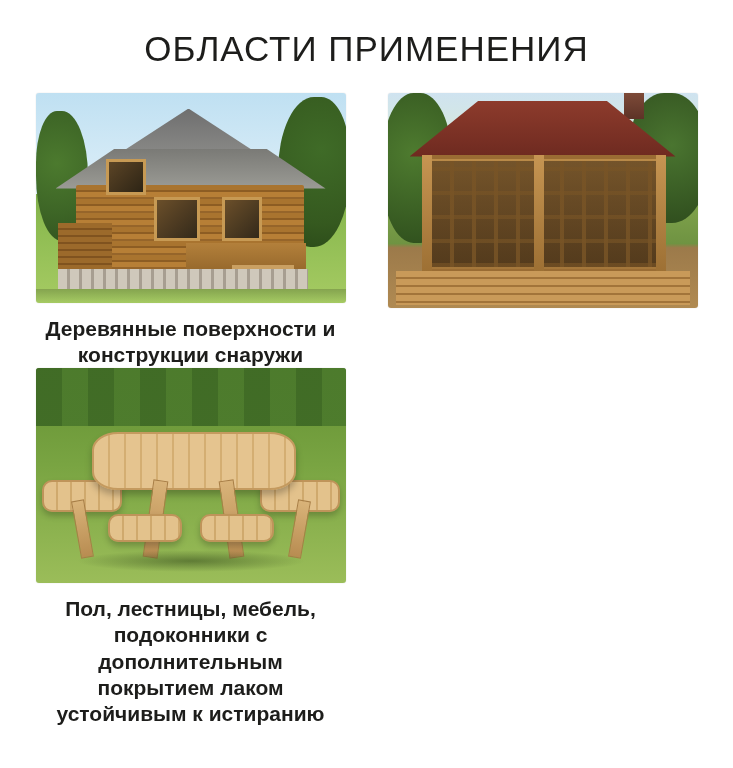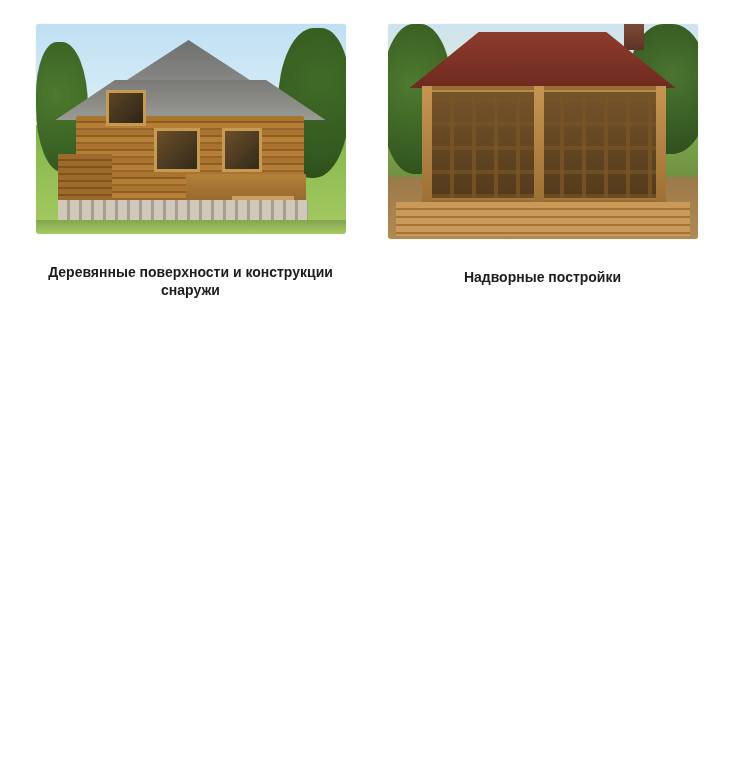--- a/index.html
+++ b/index.html
@@ -48,25 +48,25 @@
     border-radius: 3px;
     overflow: hidden;
     position: relative;
     box-shadow: 0 0 1px rgba(0,0,0,0.25);
   }
   .cell.row2 .photo-frame {
     height: 215px;
   }
   .caption {
     text-align: center;
-    font-size: 14px;
+    font-size: 21px;
     font-weight: bold;
     color: #1d1d1b;
     line-height: 1.25;
-    margin-top: 30px;
+    margin-top: 13px;
     max-width: 300px;
   }
 
   
   .ph-house {
     background: linear-gradient(#bfe0f2 0%, #d8ecf7 38%, #d8ecf7 48%, #7fae4a 48%, #8dbb51 62%, #a6cb63 100%);
   }
   .ph-house .sky-tree-l {
     position: absolute; left: 0; top: 18px; width: 52px; height: 130px;
     background: radial-gradient(circle at 40% 40%, #4c7a2e 0%, #3d6526 60%, #32541f 100%);
@@ -239,20 +239,21 @@
   .ph-pic .shadow {
     position: absolute; left: 40px; top: 182px; width: 230px; height: 22px;
     background: radial-gradient(ellipse at center, rgba(30,50,15,0.45), rgba(30,50,15,0) 70%);
   }
 </style>
 </head>
 <body>
 
 <div class="page">
 
+  <h1 class="page-title">ОБЛАСТИ ПРИМЕНЕНИЯ</h1>
 
   <div class="grid">
 
     <div class="cell row1">
       <div class="photo-frame ph-house">
         <div class="sky-tree-l"></div>
         <div class="sky-tree-r"></div>
         <div class="roof"></div>
         <div class="roof2"></div>
         <div class="body"></div>
@@ -275,18 +276,33 @@
         <div class="tree-r"></div>
         <div class="chimney"></div>
         <div class="roof"></div>
         <div class="frame"></div>
         <div class="lattice"></div>
         <div class="post p1"></div>
         <div class="post p2"></div>
         <div class="post p3"></div>
         <div class="deck"></div>
       </div>
-      <div class="caption">Надворные постройки</div>
     </div>
 
+    <div class="cell row2">
+      <div class="photo-frame ph-pic">
+        <div class="bush"></div>
+        <div class="bn-l bench"></div>
+        <div class="bn-r bench"></div>
+        <div class="leg lg3"></div>
+        <div class="leg lg4"></div>
+        <div class="top"></div>
+        <div class="leg lg1"></div>
+        <div class="leg lg2"></div>
+        <div class="bn-fl bench"></div>
+        <div class="bn-fr bench"></div>
+        <div class="shadow"></div>
+      </div>
+      <div class="caption">Пол, лестницы, мебель, подоконники с дополнительным покрытием лаком устойчивым к истиранию</div>
+    </div>
 
   </div>
 </div>
 
 </body></html>

